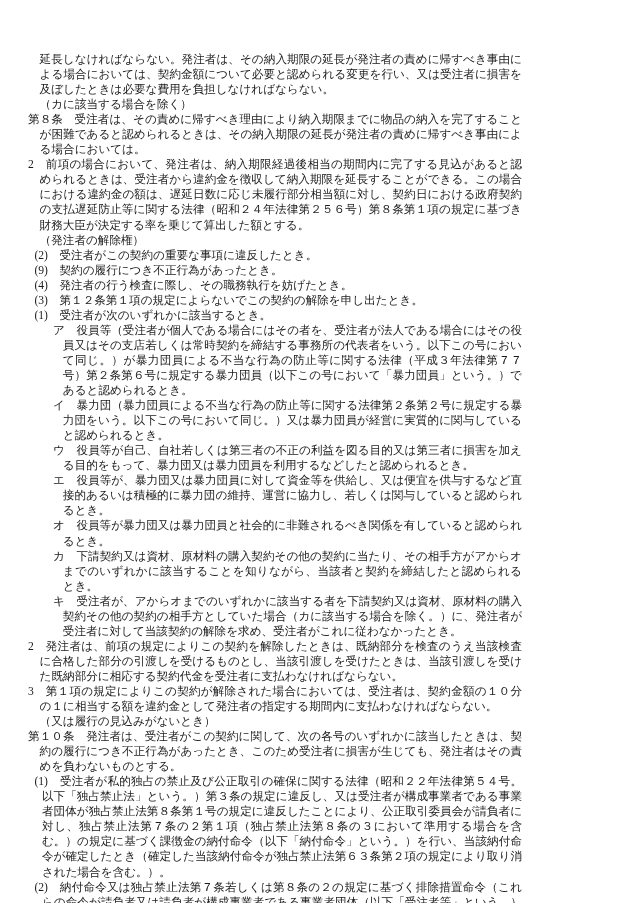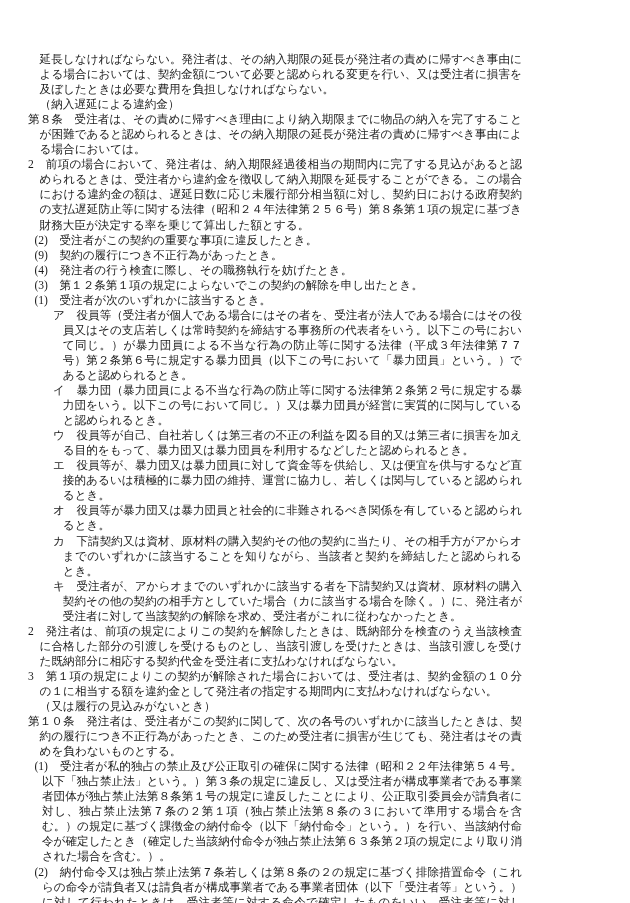--- a/index.html
+++ b/index.html
@@ -44,23 +44,24 @@
   .sub {
     padding-left: 3em;
     text-indent: -0.85em;
   }
 </style>
 </head>
 <body>
 
 <div class="page">
   <p class="cont">延長しなければならない。発注者は、その納入期限の延長が発注者の責めに帰すべき事由による場合においては、契約金額について必要と認められる変更を行い、又は受注者に損害を及ぼしたときは必要な費用を負担しなければならない。</p>
-  <p class="heading">（納入遅延による違約金）</p>
+  <p class="heading">（カに該当する場合を除く）</p>
   <p class="article">第８条　受注者は、その責めに帰すべき理由により納入期限までに物品の納入を完了することが困難であると認められるときは、その納入期限の延長が発注者の責めに帰すべき事由による場合においては。</p>
   <p class="article">2　前項の場合において、発注者は、納入期限経過後相当の期間内に完了する見込があると認められるときは、受注者から違約金を徴収して納入期限を延長することができる。この場合における違約金の額は、遅延日数に応じ未履行部分相当額に対し、契約日における政府契約の支払遅延防止等に関する法律（昭和２４年法律第２５６号）第８条第１項の規定に基づき財務大臣が決定する率を乗じて算出した額とする。</p>
+  <p class="heading">（発注者の解除権）</p>
   <p class="item">(2)　受注者がこの契約の重要な事項に違反したとき。</p>
   <p class="item">(9)　契約の履行につき不正行為があったとき。</p>
   <p class="item">(4)　発注者の行う検査に際し、その職務執行を妨げたとき。</p>
   <p class="item">(3)　第１２条第１項の規定によらないでこの契約の解除を申し出たとき。</p>
   <p class="item">(1)　受注者が次のいずれかに該当するとき。</p>
   <p class="sub">ア　役員等（受注者が個人である場合にはその者を、受注者が法人である場合にはその役員又はその支店若しくは常時契約を締結する事務所の代表者をいう。以下この号において同じ。）が暴力団員による不当な行為の防止等に関する法律（平成３年法律第７７号）第２条第６号に規定する暴力団員（以下この号において「暴力団員」という。）であると認められるとき。</p>
   <p class="sub">イ　暴力団（暴力団員による不当な行為の防止等に関する法律第２条第２号に規定する暴力団をいう。以下この号において同じ。）又は暴力団員が経営に実質的に関与していると認められるとき。</p>
   <p class="sub">ウ　役員等が自己、自社若しくは第三者の不正の利益を図る目的又は第三者に損害を加える目的をもって、暴力団又は暴力団員を利用するなどしたと認められるとき。</p>
   <p class="sub">エ　役員等が、暴力団又は暴力団員に対して資金等を供給し、又は便宜を供与するなど直接的あるいは積極的に暴力団の維持、運営に協力し、若しくは関与していると認められるとき。</p>
   <p class="sub">オ　役員等が暴力団又は暴力団員と社会的に非難されるべき関係を有していると認められるとき。</p>

